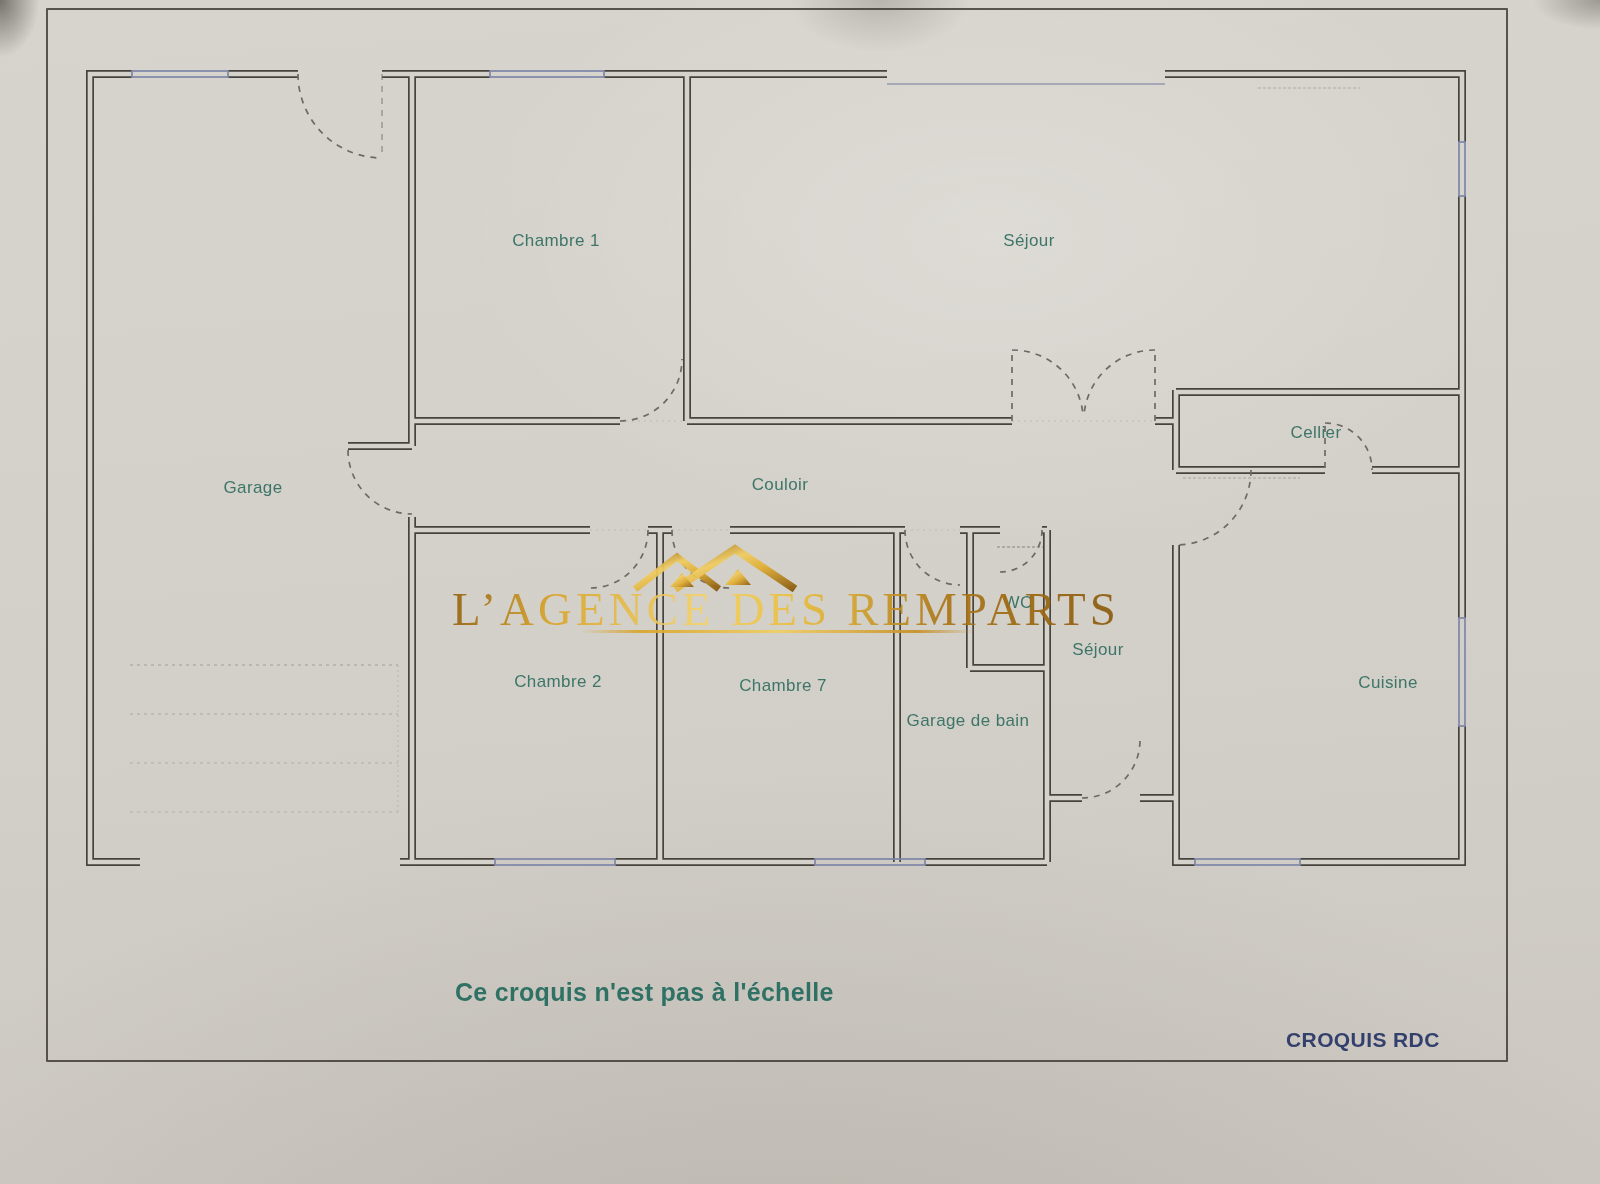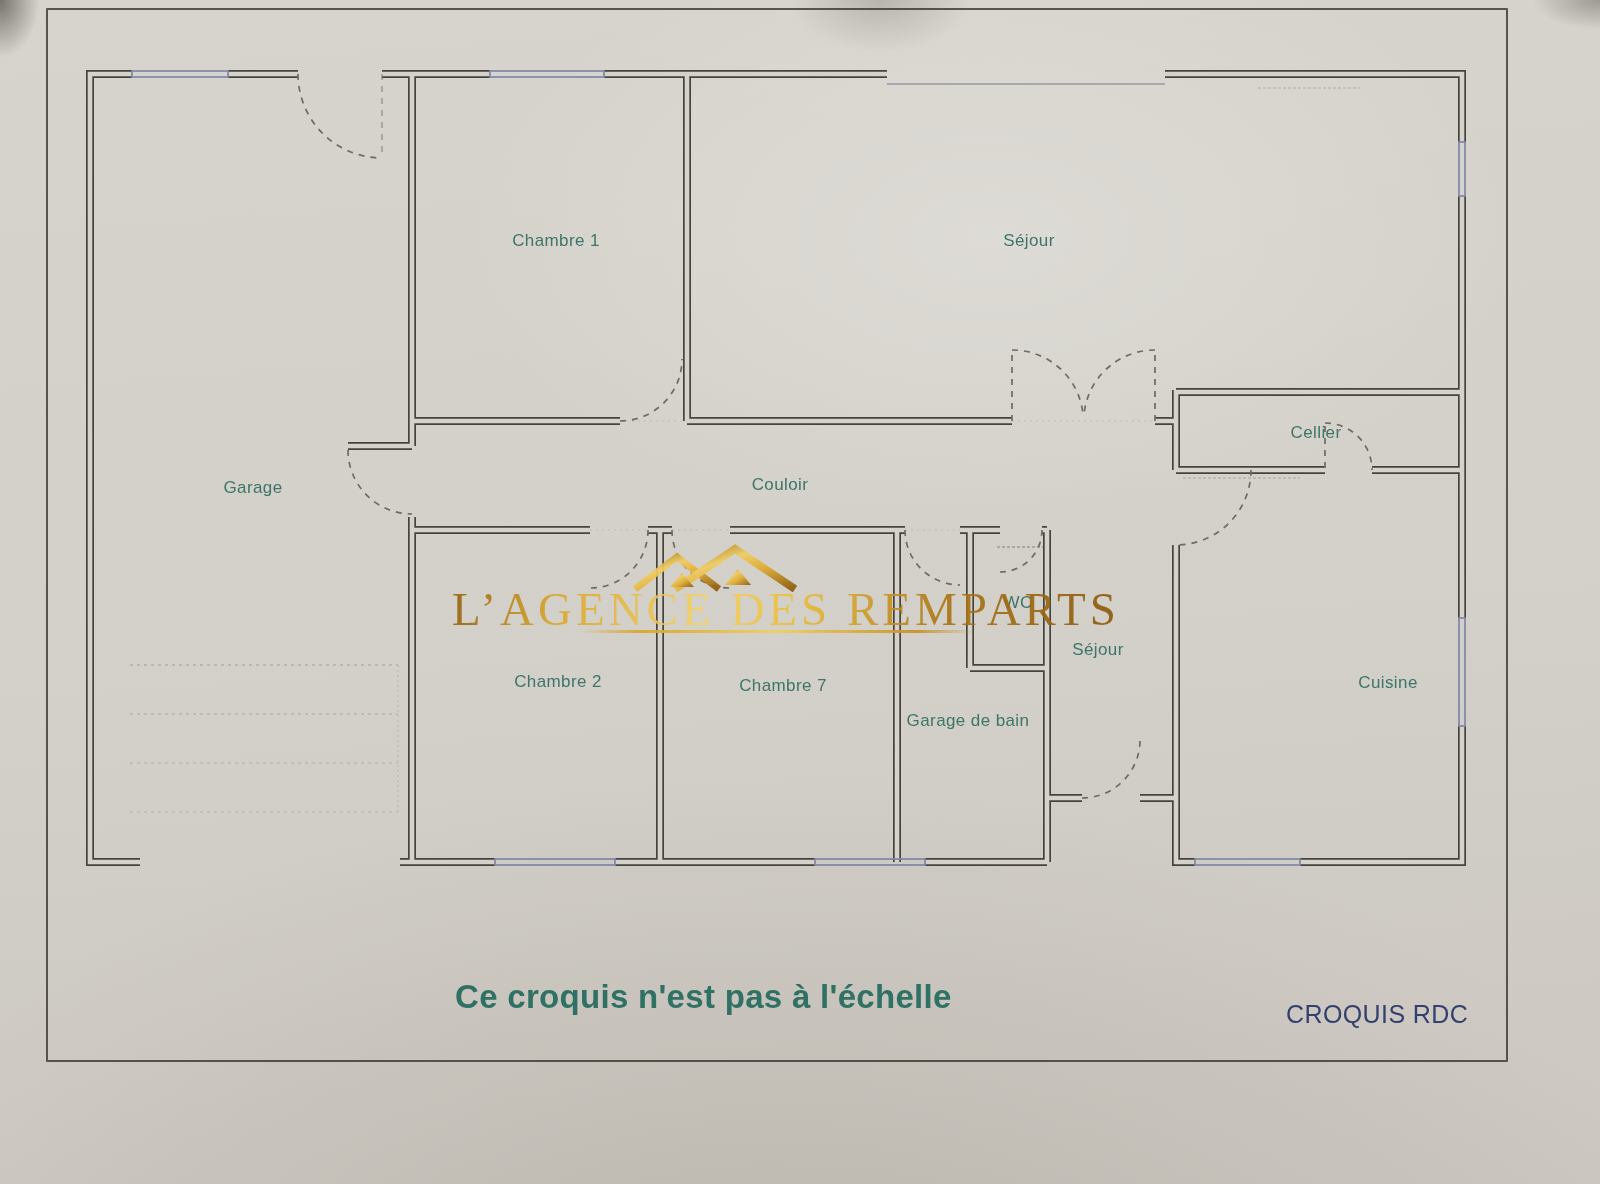--- a/index.html
+++ b/index.html
@@ -21,23 +21,23 @@
     pointer-events:none;opacity:.93;padding-left:40px;}
   .wm-logo{position:absolute;left:630px;top:542px;}
   .wm-text{position:absolute;left:446px;top:582px;width:680px;text-align:center;
     font-family:"Liberation Serif", serif;font-size:47px;letter-spacing:4px;
     white-space:nowrap;
     background:linear-gradient(98deg,#8f5f10 0%,#d9a62e 16%,#f3d36b 38%,#e9bd3f 52%,#aa7517 74%,#8a5a0e 100%);
     -webkit-background-clip:text;background-clip:text;color:transparent;}
   .wm-underline{position:absolute;left:580px;top:630px;width:396px;height:3px;
     background:linear-gradient(90deg,rgba(218,166,46,0),#d9a62e 15%,#f0cf63 50%,#c8922a 85%,rgba(200,146,42,0));}
   .note{position:absolute;left:455px;top:978px;z-index:2;color:#2f7164;
-    font-size:33px;font-weight:600;letter-spacing:.3px;}
-  .plan-ref{position:absolute;left:1286px;top:1000px;z-index:2;color:#333f6d;
-    font-size:25px;font-weight:400;letter-spacing:.4px;}
+    font-size:25px;font-weight:600;letter-spacing:.3px;}
+  .plan-ref{position:absolute;left:1286px;top:1028px;z-index:2;color:#333f6d;
+    font-size:21px;font-weight:700;letter-spacing:.4px;}
 </style>
 </head>
 <body>
 
 <div class="photo">
   <div class="page-frame"></div>
 
   <svg class="plan" width="1600" height="1184" viewBox="0 0 1600 1184">
 
     <g stroke="#a8a399" stroke-width="1.4" stroke-dasharray="3 4" fill="none">

